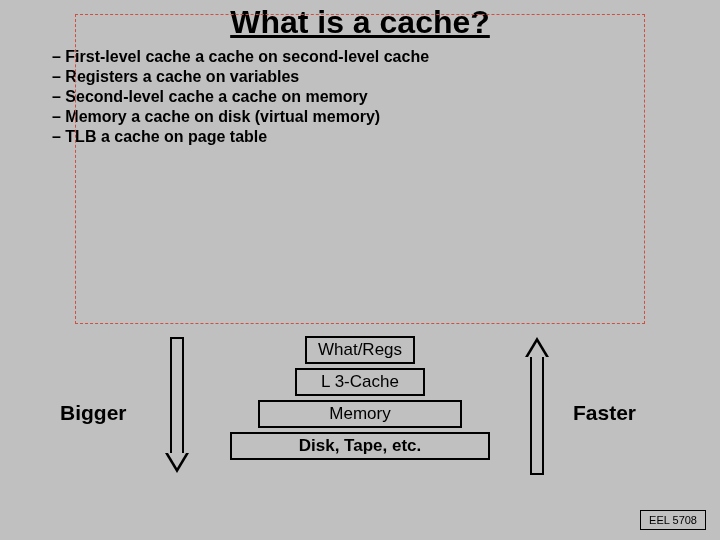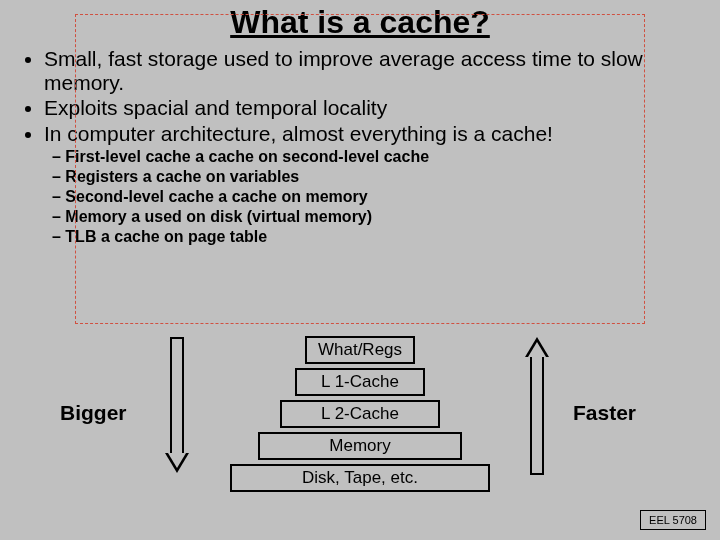--- a/index.html
+++ b/index.html
@@ -69,21 +69,21 @@
     border: 2px solid #000;
     background: #c0c0c0;
     text-align: center;
     font-size: 17px;
     padding: 2px 0;
   }
   .lv0 { width: 110px; }
   .lv1 { width: 130px; }
   .lv2 { width: 160px; }
   .lv3 { width: 204px; }
-  .lv4 { width: 260px; }
+  .lv4 { width: 260px; font-weight: bold; }
   .side-label {
     position: absolute;
     font-size: 21px;
     font-weight: bold;
   }
   .label-bigger { left: 60px;  top: 65px; }
   .label-faster { right: 84px; top: 65px; }
   
   .arrow {
     position: absolute;
@@ -150,37 +150,31 @@
 </style>
 </head>
 <body>
 
 <div class="slide">
 
   <div class="dashed-box"></div>
 
   <div class="title">What is a cache?</div>
 
-  <ul class="bullets">
-    <li>Small, fast storage used to improve average access time to slow memory.</li>
-    <li>Exploits spacial and temporal locality</li>
-    <li>In computer architecture, almost everything is a cache!</li>
-  </ul>
   <ul class="sub">
     <li>First-level cache a cache on second-level cache</li>
     <li>Registers a cache on variables</li>
     <li>Second-level cache a cache on memory</li>
-    <li>Memory a used on disk (virtual memory)</li>
+    <li>Memory a cache on disk (virtual memory)</li>
     <li>TLB a cache on page table</li>
   </ul>
 
   <div class="pyramid">
     <div class="level lv0">What/Regs</div>
-    <div class="level lv1">L 1-Cache</div>
-    <div class="level lv2">L 2-Cache</div>
+    <div class="level lv1">L 3-Cache</div>
     <div class="level lv3">Memory</div>
     <div class="level lv4">Disk, Tape, etc.</div>
 
     <div class="side-label label-bigger">Bigger</div>
     <div class="side-label label-faster">Faster</div>
   </div>
 
   <div class="arrow down arrow-left">
     <div class="shaft"></div>
       <div class="head"></div>

